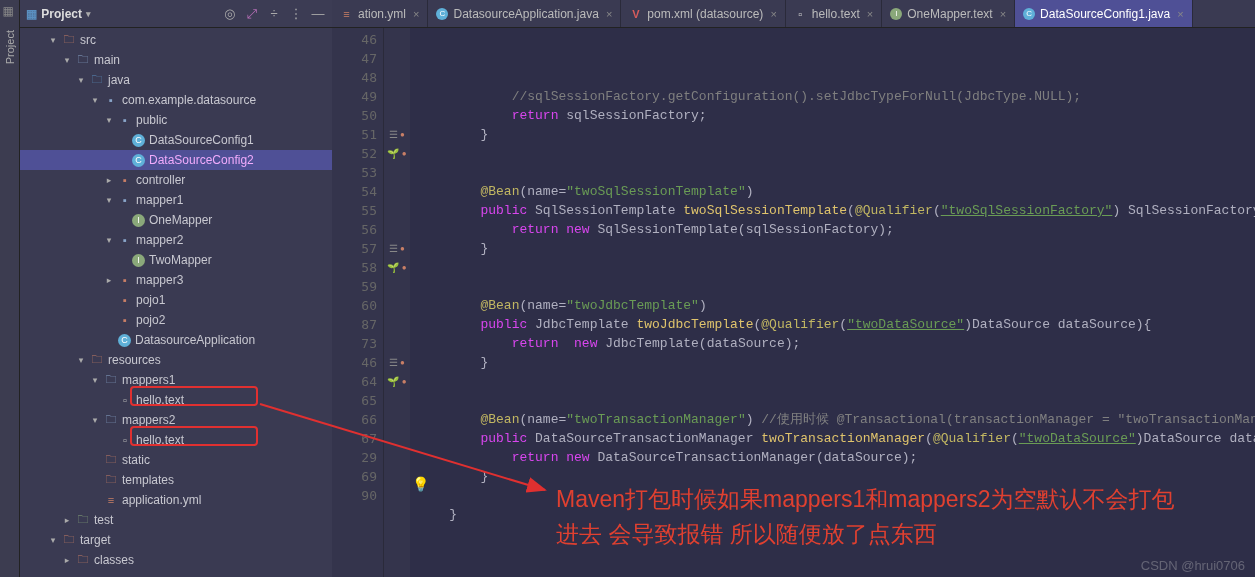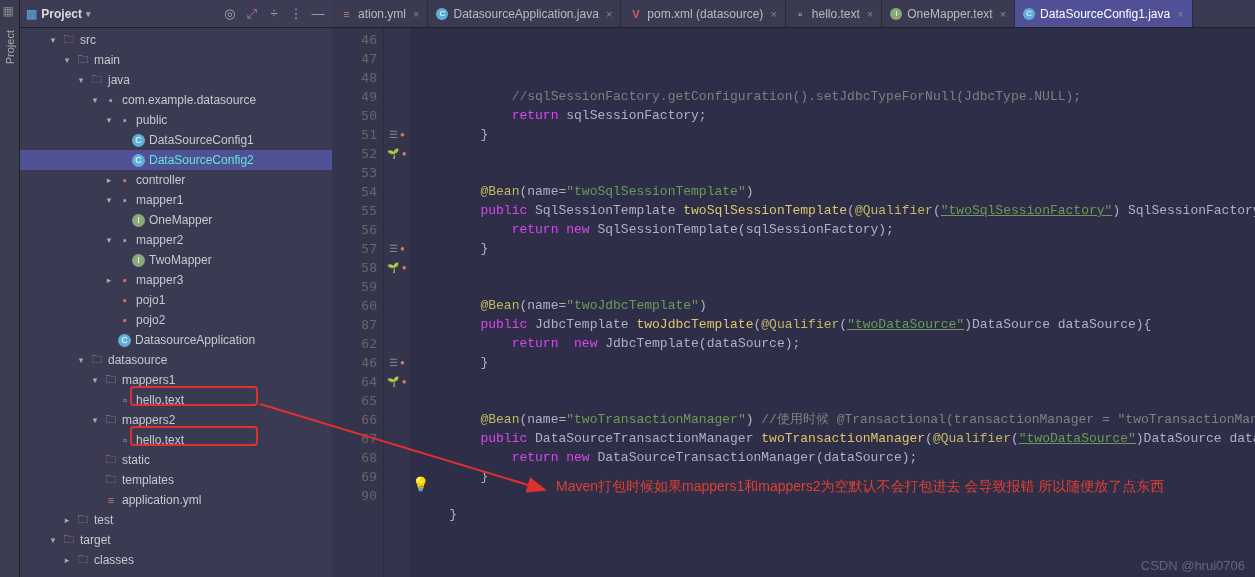--- a/index.html
+++ b/index.html
@@ -12,21 +12,21 @@
 .sidebar-header { height: 28px; background: #3c3c54; border-bottom: 1px solid #222; display: flex; align-items: center; padding: 0 6px; gap: 6px; }
 .sidebar-header .title { font-weight: bold; color: #ddd; display: flex; align-items: center; gap: 4px; }
 .sidebar-header .spacer { flex: 1; }
 .sidebar-header .hicon { width: 16px; height: 16px; color: #aaa; cursor: pointer; display: flex; align-items: center; justify-content: center; font-size: 13px; }
 .tree { flex: 1; overflow: auto; padding-top: 2px; }
 .tree-row { height: 20px; display: flex; align-items: center; gap: 4px; white-space: nowrap; cursor: pointer; }
 .tree-row.selected { background: #4f5096; color: #fff; }
 .arrow { width: 10px; display: inline-flex; justify-content: center; color: #aaa; font-size: 9px; }
 .ticon { width: 14px; height: 14px; display: inline-flex; align-items: center; justify-content: center; font-size: 11px; }
 .label { color: #c8c8d0; }
-.tree-row.selected .label { color: #5eead4; }
+.tree-row.selected .label { color: #f0abfc; }
 
 .editor-area { flex: 1; display: flex; flex-direction: column; background: #2e2e48; min-width: 0; }
 .tabs { height: 28px; background: #3a3a52; display: flex; align-items: stretch; overflow: hidden; border-bottom: 1px solid #222; }
 .tab { display: flex; align-items: center; gap: 5px; padding: 0 8px; border-right: 1px solid #2a2a3a; color: #bbb; cursor: pointer; font-size: 12px; white-space: nowrap; }
 .tab .ticon2 { width: 13px; height: 13px; font-size: 11px; display: inline-flex; align-items: center; justify-content: center; }
 .tab .close { color: #888; font-size: 11px; margin-left: 2px; }
 .tab.active { background: #4f5096; color: #fff; }
 .tab .v { color: #d85c5c; font-weight: bold; }
 
 .code-area { flex: 1; display: flex; overflow: hidden; position: relative; }
@@ -38,21 +38,21 @@
 .code .line { height: 19px; }
 .kw { color: #d946ef; }
 .str { color: #6a9c55; }
 .ann { color: #c2b762; }
 .cmt { color: #7f7f7f; }
 .cmt2 { color: #808080; }
 .fn { color: #e0c46c; }
 .underline { text-decoration: underline; }
 
 .redbox { position: absolute; border: 2px solid #e03030; border-radius: 4px; pointer-events: none; }
-.annotation-text { position: absolute; color: #e04030; font-size: 14px; font-weight: 500; pointer-events: none; line-height: 1.5; }
+.annotation-text { position: absolute; color: #e04030; font-size: 23px; font-weight: 500; pointer-events: none; line-height: 1.5; margin-top: 6px; }
 .watermark { position: absolute; bottom: 4px; right: 10px; color: rgba(200,200,200,0.35); font-size: 13px; pointer-events:none; }
 svg.arrow-svg { position: absolute; top: 0; left: 0; pointer-events: none; }
 .bulb { position:absolute; color:#e0b040; font-size:14px; }
 </style>
 </head>
 <body>
 
 <div class="main">
   <div class="left-rail">
     <span class="rail-icon">▦</span>
@@ -150,21 +150,21 @@
           <span class="label">pojo2</span>
         </div>
         <div class="tree-row" style="padding-left: 84px;">
           <span class="arrow"></span>
           <span class="ticon" style="background:#5fb0d8;color:#fff;border-radius:7px;width:13px;height:13px;font-size:9px">C</span>
           <span class="label">DatasourceApplication</span>
         </div>
         <div class="tree-row" style="padding-left: 56px;">
           <span class="arrow">▾</span>
           <span class="ticon" style="color:#c97f66">🗀</span>
-          <span class="label">datasource</span>
+          <span class="label">resources</span>
         </div>
         <div class="tree-row" style="padding-left: 70px;">
           <span class="arrow">▾</span>
           <span class="ticon" style="color:#89a5c9">🗀</span>
           <span class="label">mappers1</span>
         </div>
         <div class="tree-row" style="padding-left: 84px;">
           <span class="arrow"></span>
           <span class="ticon" style="color:#b0b0b0">▫</span>
           <span class="label">hello.text</span>
@@ -256,27 +256,27 @@
           <div class="gl">52</div>
           <div class="gl">53</div>
           <div class="gl">54</div>
           <div class="gl">55</div>
           <div class="gl">56</div>
           <div class="gl">57</div>
           <div class="gl">58</div>
           <div class="gl">59</div>
           <div class="gl">60</div>
           <div class="gl">87</div>
-          <div class="gl">62</div>
+          <div class="gl">73</div>
           <div class="gl">46</div>
           <div class="gl">64</div>
           <div class="gl">65</div>
           <div class="gl">66</div>
           <div class="gl">67</div>
-          <div class="gl">68</div>
+          <div class="gl">29</div>
           <div class="gl">69</div>
           <div class="gl">90</div>
         </div>
       <div class="icons-col" id="iconscol">
           <div class="ic"></div>
           <div class="ic"></div>
           <div class="ic"></div>
           <div class="ic"></div>
           <div class="ic"></div>
           <div class="ic">

